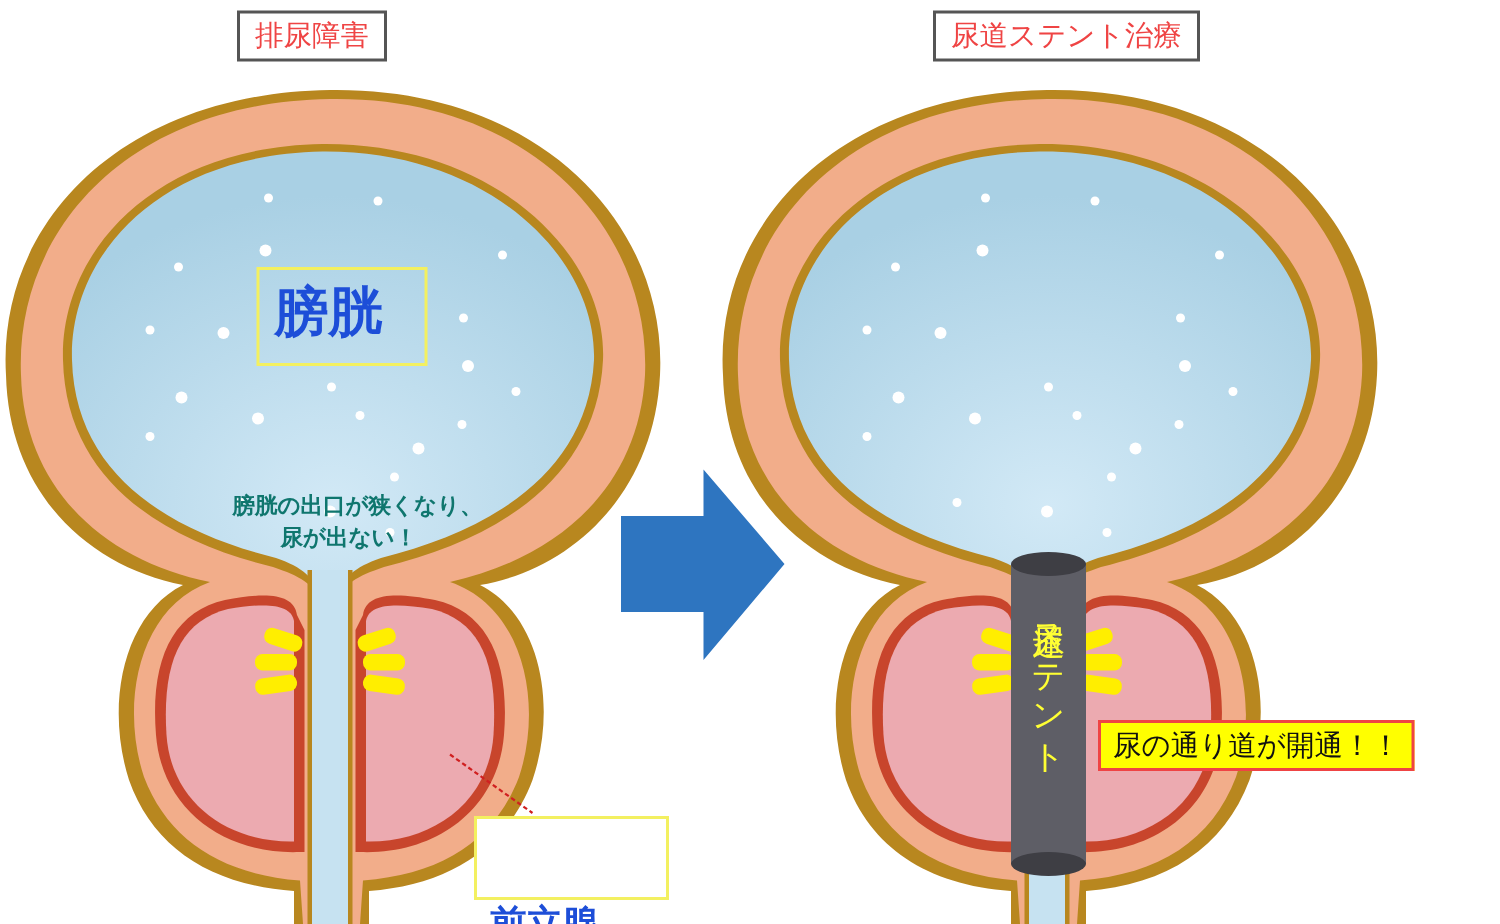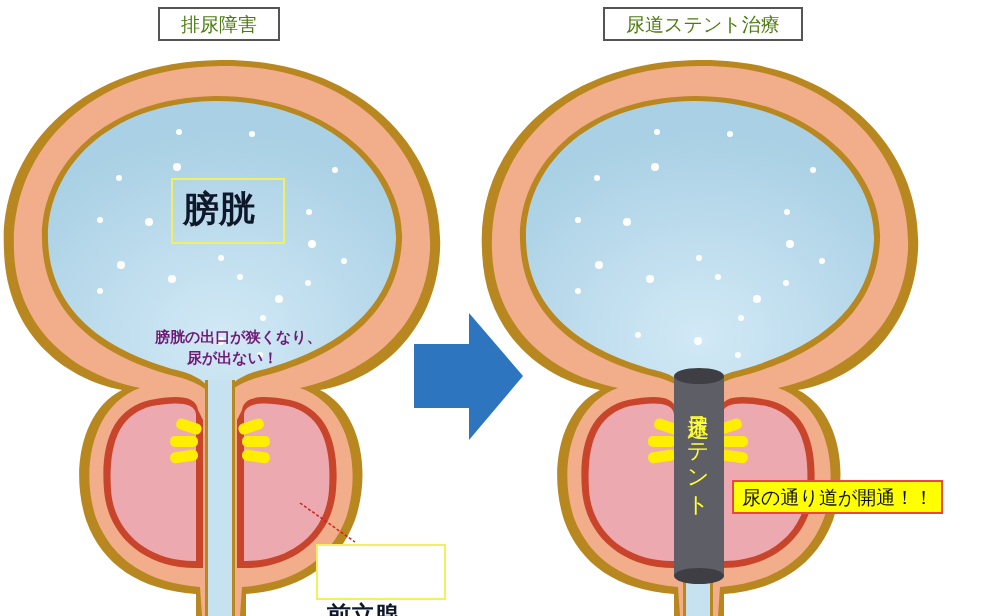--- a/index.html
+++ b/index.html
@@ -1,24 +1,24 @@
 <!DOCTYPE html>
 <html><head>
 <meta charset="utf-8">
 <style>
   html, body { margin:0; padding:0; background:#ffffff; }
   body { width:1000px; height:616px; position:relative; overflow:hidden;
          font-family:"DejaVu Sans", "Liberation Sans", sans-serif; }
   .title-box { position:absolute; background:#fff; border:2px solid #555;
-               font-size:19px; color:#4d7c0f; padding:2px 21px; line-height:26px;
+               font-size:19px; color:#ef4444; padding:2px 10px; line-height:26px;
                white-space:nowrap; }
   svg { position:absolute; left:0; top:0; }
-  .label-red { position:absolute; color:#0f172a; font-weight:bold; white-space:nowrap; }
+  .label-red { position:absolute; color:#1d4ed8; font-weight:bold; white-space:nowrap; }
   .yellow-outline { position:absolute; border:2px solid #f3f060; }
-  .note { position:absolute; font-size:15px; line-height:19px; color:#701a75;
+  .note { position:absolute; font-size:15px; line-height:19px; color:#0f766e;
           font-weight:bold; white-space:nowrap; }
   .callout { position:absolute; background:#ffff00; border:2px solid #ef4444;
              font-size:19px; color:#111; padding:2px 8px; line-height:26px;
              white-space:nowrap; }
   .stent-text { position:absolute; color:#ffff33; font-size:22px; line-height:26px;
                 writing-mode:vertical-rl; text-orientation:upright; white-space:nowrap;
                 letter-spacing:1px; }
 </style>
 </head>
 <body>
@@ -135,21 +135,21 @@
 
     <g>
       <rect x="196" y="376" width="50" height="200" fill="#5e5e66"></rect>
       <ellipse cx="221" cy="576" rx="25" ry="8" fill="#3e3e44"></ellipse>
       <ellipse cx="221" cy="376" rx="25" ry="8" fill="#3e3e44"></ellipse>
     </g>
   </g>
 </svg>
 
 <div class="title-box" style="left:158px; top:7px;">排尿障害</div>
-<div class="title-box" style="left:603px; top:7px;text-align:center;">尿道ステント治療</div>
+<div class="title-box" style="left:622px; top:7px;text-align:center;">尿道ステント治療</div>
 
 <div class="yellow-outline" style="left:171px; top:178px; width:110px; height:62px;"></div>
 <div class="label-red" style="left:183px; top:188px; font-size:36px; line-height:42px;">膀胱</div>
 
 <div class="note" style="left:155px; top:328px;">膀胱の出口が狭くなり、</div>
 <div class="note" style="left:155px; top:349px;margin-left:32px;">尿が出ない！</div>
 
 <div class="yellow-outline" style="left:316px; top:544px; width:126px; height:52px; background:#fff;"></div>
 <div class="label-red" style="left:327px; top:552px; font-size:24px; line-height:38px;margin-top:44px;">前立腺</div>
 

